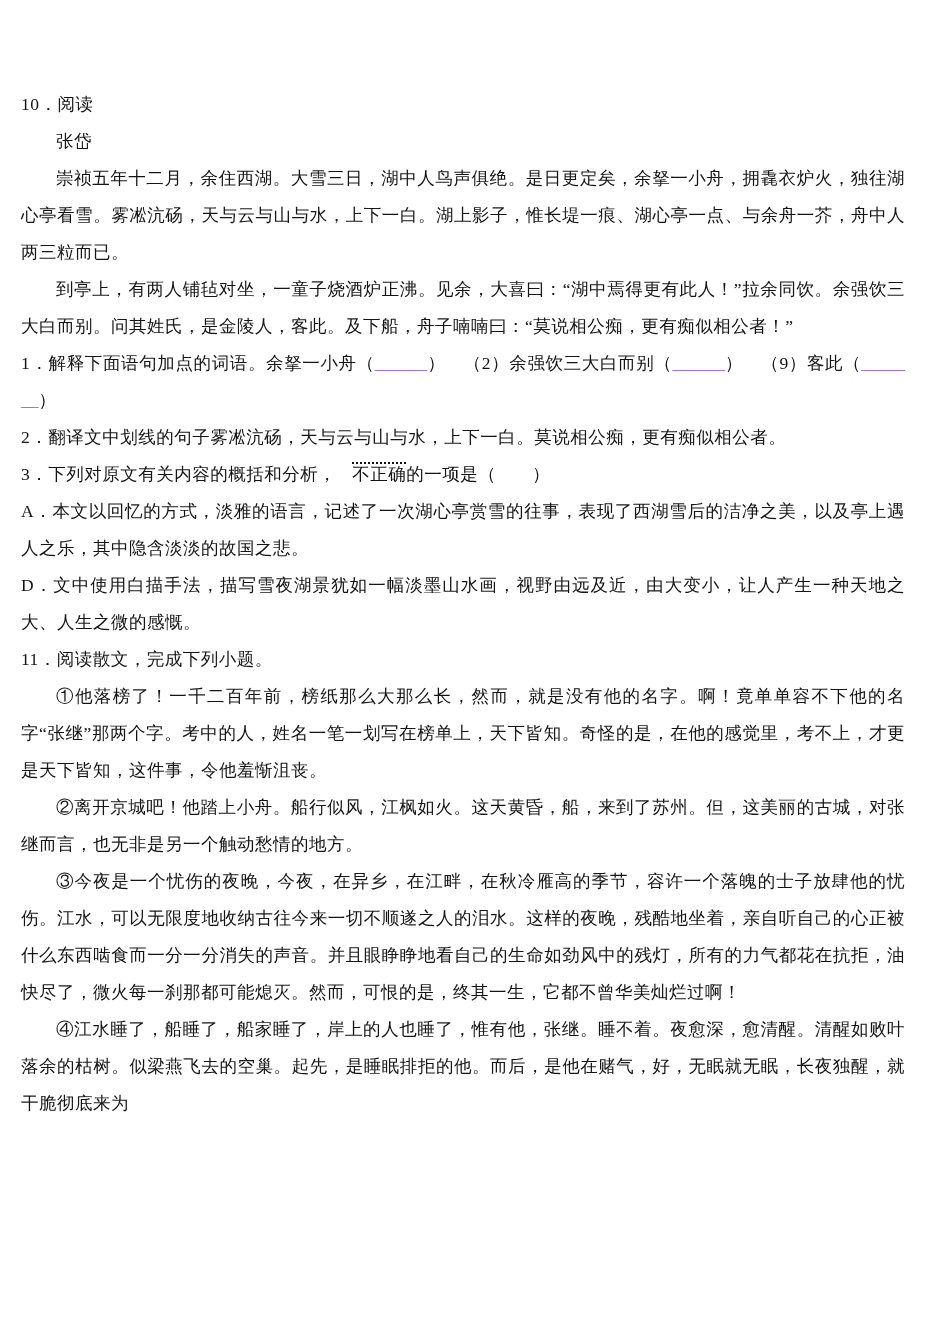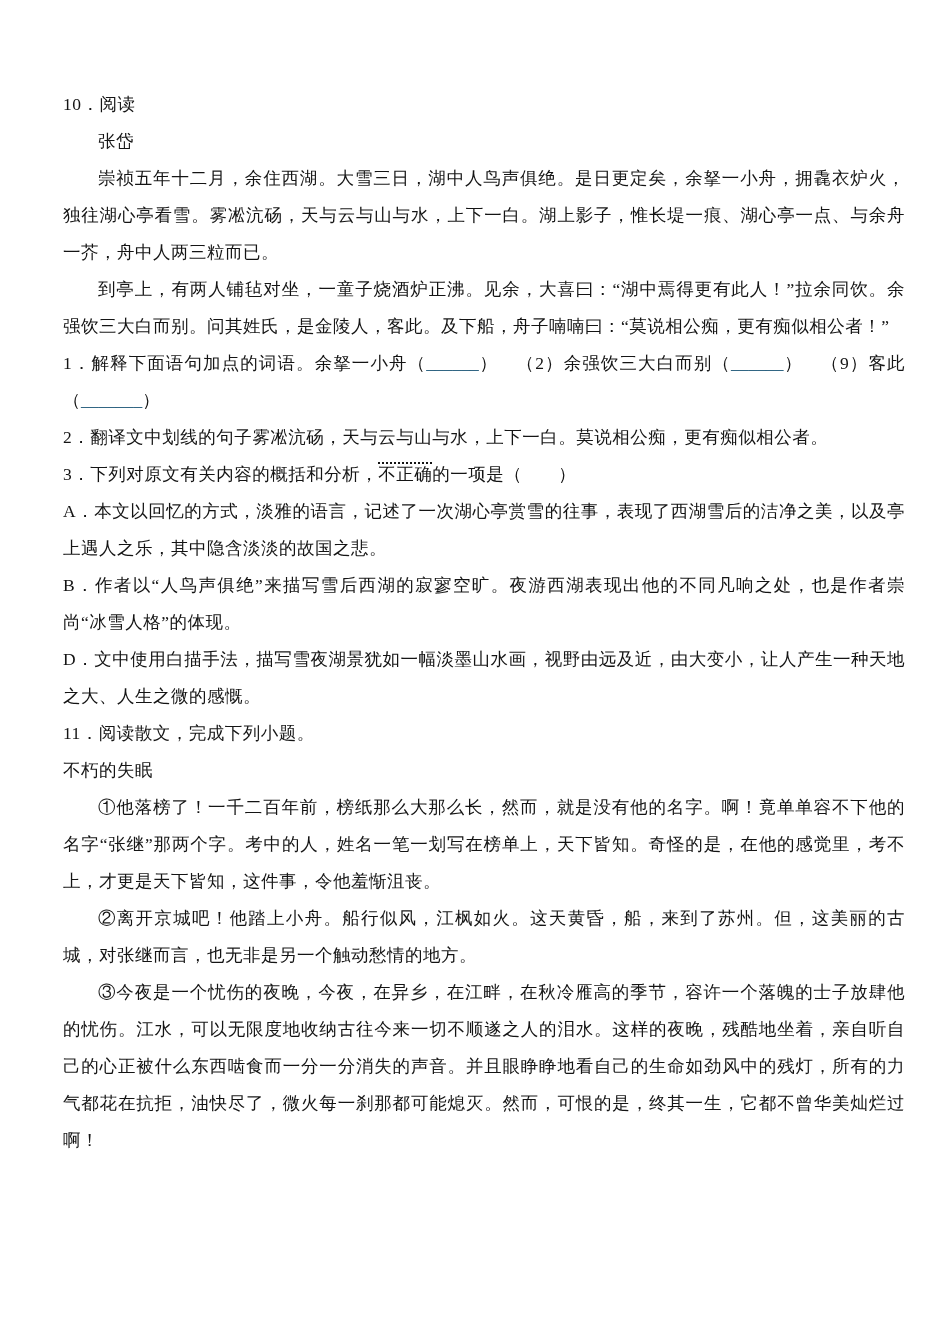--- a/index.html
+++ b/index.html
@@ -5,47 +5,48 @@
   html, body {
     margin: 0;
     padding: 0;
     background: #ffffff;
   }
   .page {
     position: relative;
     width: 950px;
     height: 1344px;
     box-sizing: border-box;
-    padding: 86px 45px 20px 63px;
+    padding: 86px 45px 20px 21px;
     background: #ffffff;
     color: #141414;
     font-family: "Liberation Serif", "DejaVu Serif", serif;
     font-size: 17.5px;
     line-height: 37px;
     letter-spacing: 0.5px;
     overflow: hidden;
   }
   p {
     margin: 0;
     text-align: justify;
   }
   .line { text-align: left; }
   .ind { text-indent: 2em; }
   .breakall { word-break: break-all; }
   .ul {
     text-decoration-thickness: 1px;
     text-underline-offset: 6px;
   }
   .blank {
-    color: #0c4a6e;
+    color: #8b5cf6;
     letter-spacing: 0;
   }
   .emph {
     text-decoration: overline dotted;
     text-decoration-thickness: 1.6px;
+    margin-left: 16px;
   }
 </style>
 </head>
 <body>
 
 <div class="page">
 
   <p class="line">
     <span>10．阅读</span>
   </p>
@@ -58,31 +59,30 @@
   <p class="para ind"><span>到亭上，有两人铺毡对坐，一童子烧酒炉正沸。见余，大喜曰：“湖中焉得更有此人！”拉余同饮。余强饮三大白而别。问其姓氏，是金陵人，客此。及下船，舟子喃喃曰：“</span><span class="ul">莫说相公痴，更有痴似相公者！</span><span>”</span></p>
 
   <p class="para breakall"><span>1．解释下面语句加点的词语。余拏一小舟（</span><span class="blank">______</span><span>）　（2）余强饮三大白而别（</span><span class="blank">______</span><span>）　（9）客此（</span><span class="blank">______</span><span class="blank">_</span><span>）</span></p>
 
   <p class="para">2．翻译文中划线的句子雾凇沆砀，天与云与山与水，上下一白。莫说相公痴，更有痴似相公者。</p>
 
   <p class="para"><span>3．下列对原文有关内容的概括和分析，</span><span class="emph">不正确</span><span>的一项是（　　）</span></p>
 
   <p class="para">A．本文以回忆的方式，淡雅的语言，记述了一次湖心亭赏雪的往事，表现了西湖雪后的洁净之美，以及亭上遇人之乐，其中隐含淡淡的故国之悲。</p>
 
-  <p class="para">B．作者以“人鸟声俱绝”来描写雪后西湖的寂寥空旷。夜游西湖表现出他的不同凡响之处，也是作者崇尚“冰雪人格”的体现。</p>
 
 
   <p class="para">D．文中使用白描手法，描写雪夜湖景犹如一幅淡墨山水画，视野由远及近，由大变小，让人产生一种天地之大、人生之微的感慨。</p>
 
   <p class="line">
     <span>11．阅读散文，完成下列小题。</span>
   </p>
 
-  <p class="line">不朽的失眠</p>
 
   <p class="para ind">①他落榜了！一千二百年前，榜纸那么大那么长，然而，就是没有他的名字。啊！竟单单容不下他的名字“张继”那两个字。考中的人，姓名一笔一划写在榜单上，天下皆知。奇怪的是，在他的感觉里，考不上，才更是天下皆知，这件事，令他羞惭沮丧。</p>
 
   <p class="para ind">②离开京城吧！他踏上小舟。船行似风，江枫如火。这天黄昏，船，来到了苏州。但，这美丽的古城，对张继而言，也无非是另一个触动愁情的地方。</p>
 
   <p class="para ind">③今夜是一个忧伤的夜晚，今夜，在异乡，在江畔，在秋冷雁高的季节，容许一个落魄的士子放肆他的忧伤。江水，可以无限度地收纳古往今来一切不顺遂之人的泪水。这样的夜晚，残酷地坐着，亲自听自己的心正被什么东西啮食而一分一分消失的声音。并且眼睁睁地看自己的生命如劲风中的残灯，所有的力气都花在抗拒，油快尽了，微火每一刹那都可能熄灭。然而，可恨的是，终其一生，它都不曾华美灿烂过啊！</p>
 
+  <p class="para ind"><span>④</span><span class="ul">江水睡了，船睡了，船家睡了，岸上的人也睡了，惟有他，张继。睡不着。夜愈深，愈清醒。清醒如败叶落余的枯树。似梁燕飞去的空巢。</span><span>起先，是睡眠排拒的他。而后，是他在赌气，好，无眠就无眠，长夜独醒，就干脆彻底来为</span></p>
 
 </div>
 
 </body></html>

